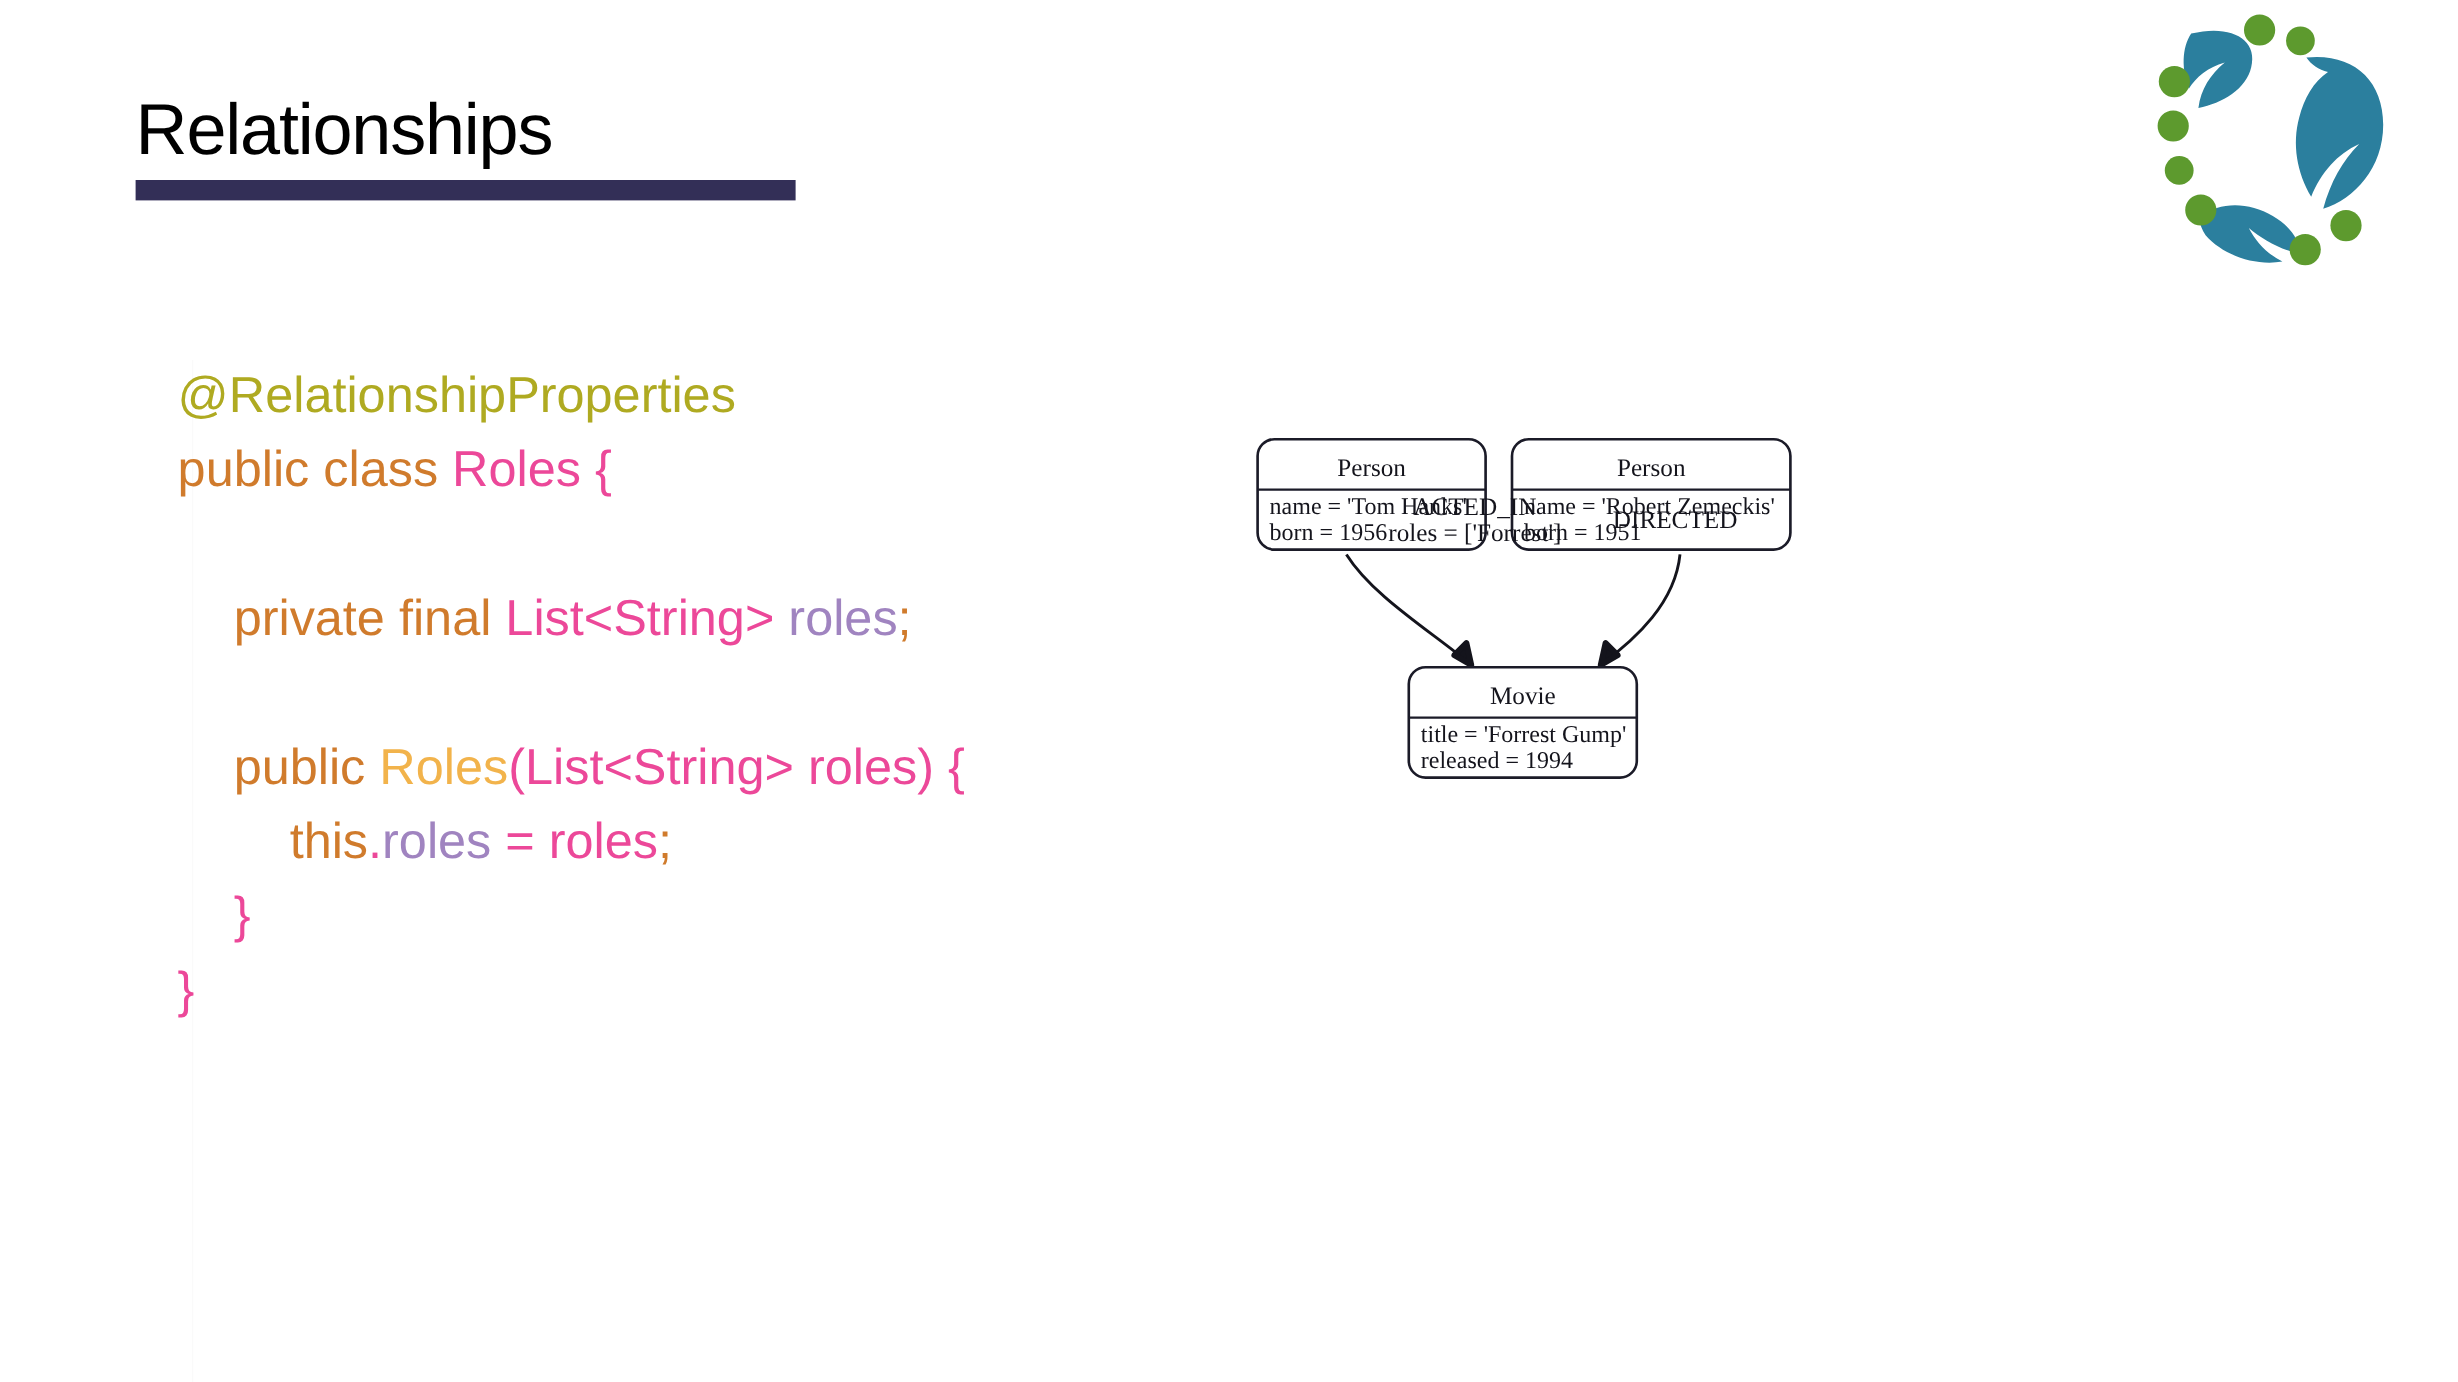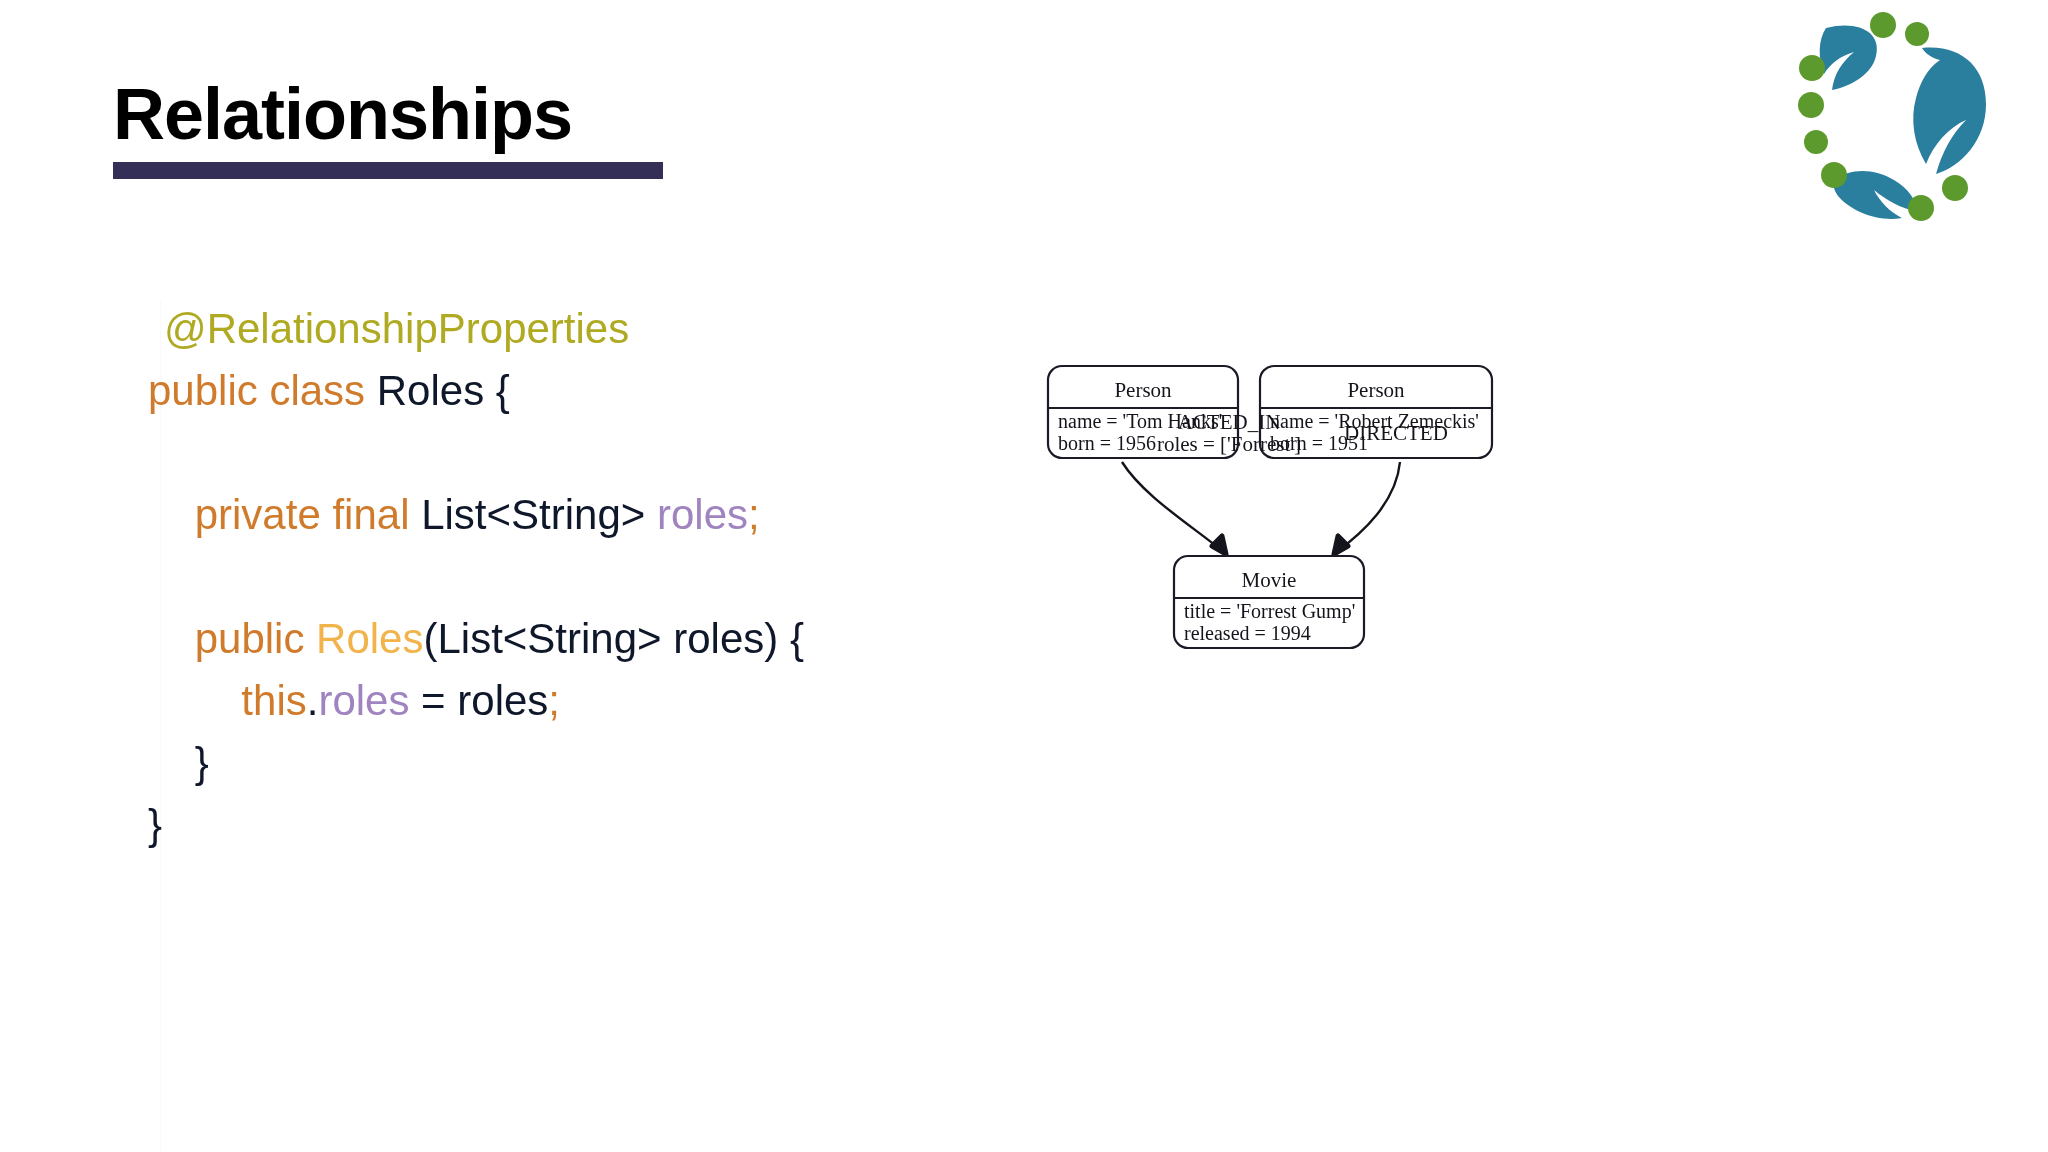--- a/index.html
+++ b/index.html
@@ -20,23 +20,23 @@
 
   
   #title-block {
     position: absolute;
     left: 113px;
     top: 78px;
     width: 700px;
   }
   #page-title {
     font-family: "Liberation Sans", sans-serif;
-    font-size: 72px;
+    font-size: 60px;
     line-height: 1.0;
-    font-weight: 700;
+    font-weight: 400;
     color: #000000;
     letter-spacing: -1px;
     white-space: nowrap;
   }
   #title-rule {
     margin-top: 12px;
     width: 550px;
     height: 17px;
     background: #332F57;
   }
@@ -57,26 +57,26 @@
     left: 148px;
     top: 298px;
     font-family: "Liberation Sans", sans-serif;
     font-size: 42px;
     line-height: 62px;
     color: #000000;
     white-space: pre;
   }
   .code-line { height: 62px; white-space: pre; }
   .code-line.blank { height: 62px; }
-  .tok-annotation { color: #AFAA21; margin-left: 16px; }
+  .tok-annotation { color: #AFAA21; }
   .tok-keyword   { color: #D07B2C; text-align: right; }
   .tok-ctor      { color: #F2B34B; }
   .tok-field     { color: #A084C0; }
   .tok-punct     { color: #D07B2C; }
-  .tok-plain     { color: #0f172a; }
+  .tok-plain     { color: #ec4899; }
 
   
   #graph-diagram {
     position: absolute;
     left: 1044px;
     top: 352px;
     width: 600px;
     height: 360px;
   }
   #graph-diagram svg { display: block; }

